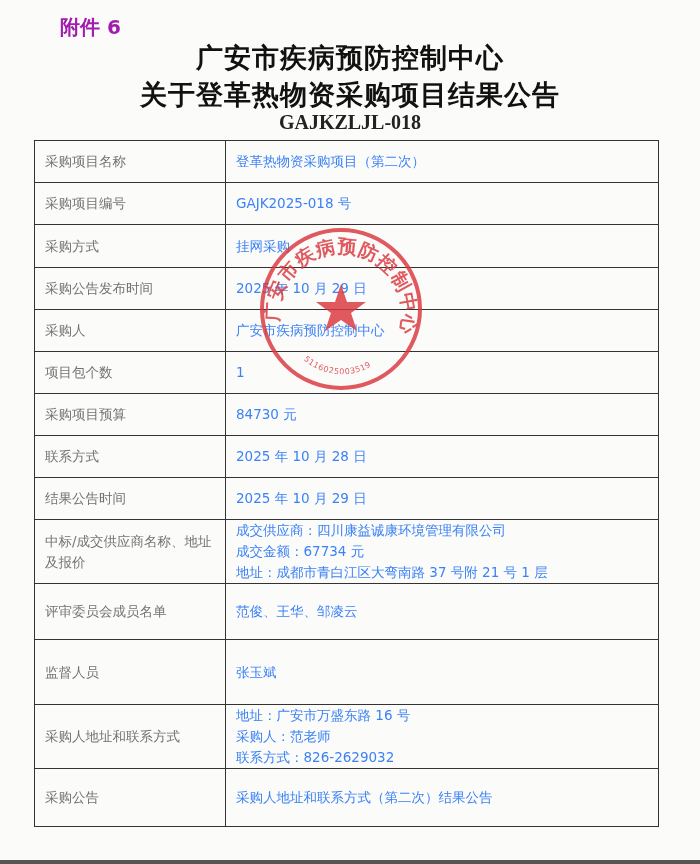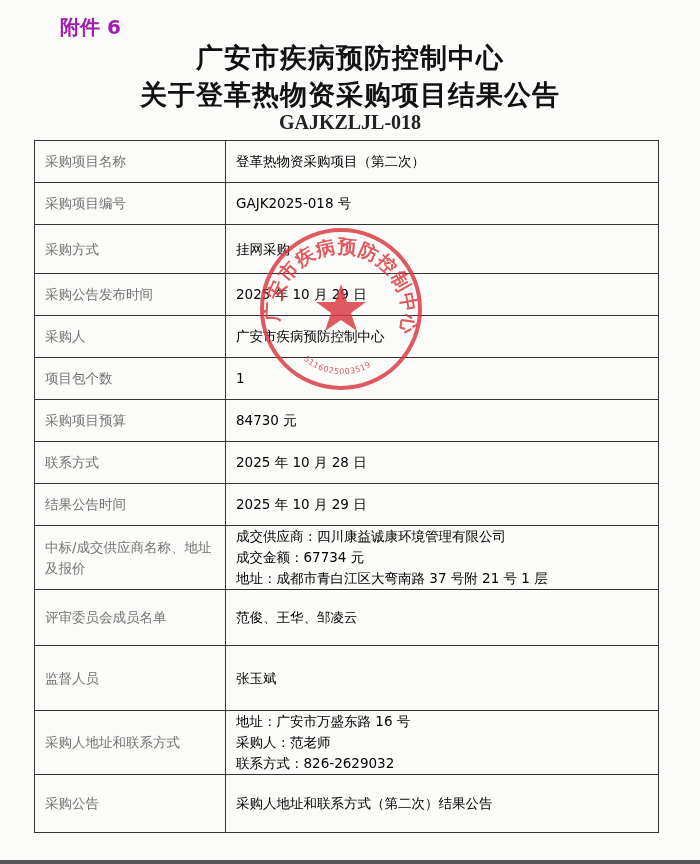--- a/index.html
+++ b/index.html
@@ -28,21 +28,21 @@
   table.info {
     position: absolute; left: 34px; top: 140px; width: 625px;
     border-collapse: collapse; table-layout: fixed;
   }
   table.info td {
     border: 1.5px solid #333; padding: 0 10px; font-size: 13.5px; color: #2a2a2a;
     vertical-align: middle; line-height: 21px;
     font-family: "DejaVu Sans", sans-serif;
   }
   table.info td.label { width: 170px; color: #737373; }
-  table.info td.value { color: #000000; }
+  table.info td.value { color: #3b82f6; }
   .line { display: block; }
   .footer-line {
     position: absolute; left: 0; top: 860px; width: 700px; height: 4px; background: #555;
   }
   .stamp {
     position: absolute; left: 258px; top: 226px; width: 166px; height: 166px;
     pointer-events: none; opacity: 0.82;
   }
 </style>
 </head>
@@ -56,21 +56,21 @@
 <table class="info">
   <tbody>
       <tr style="height:42px">
     <td class="label">采购项目名称</td>
     <td class="value">登革热物资采购项目（第二次）</td>
   </tr>
   <tr style="height:42px">
     <td class="label">采购项目编号</td>
     <td class="value">GAJK2025-018 号</td>
   </tr>
-  <tr style="height:49px">
+  <tr style="height:43px">
     <td class="label">采购方式</td>
     <td class="value">挂网采购</td>
   </tr>
   <tr style="height:42px">
     <td class="label">采购公告发布时间</td>
     <td class="value">2025 年 10 月 29 日</td>
   </tr>
   <tr style="height:42px">
     <td class="label">采购人</td>
     <td class="value">广安市疾病预防控制中心</td>

